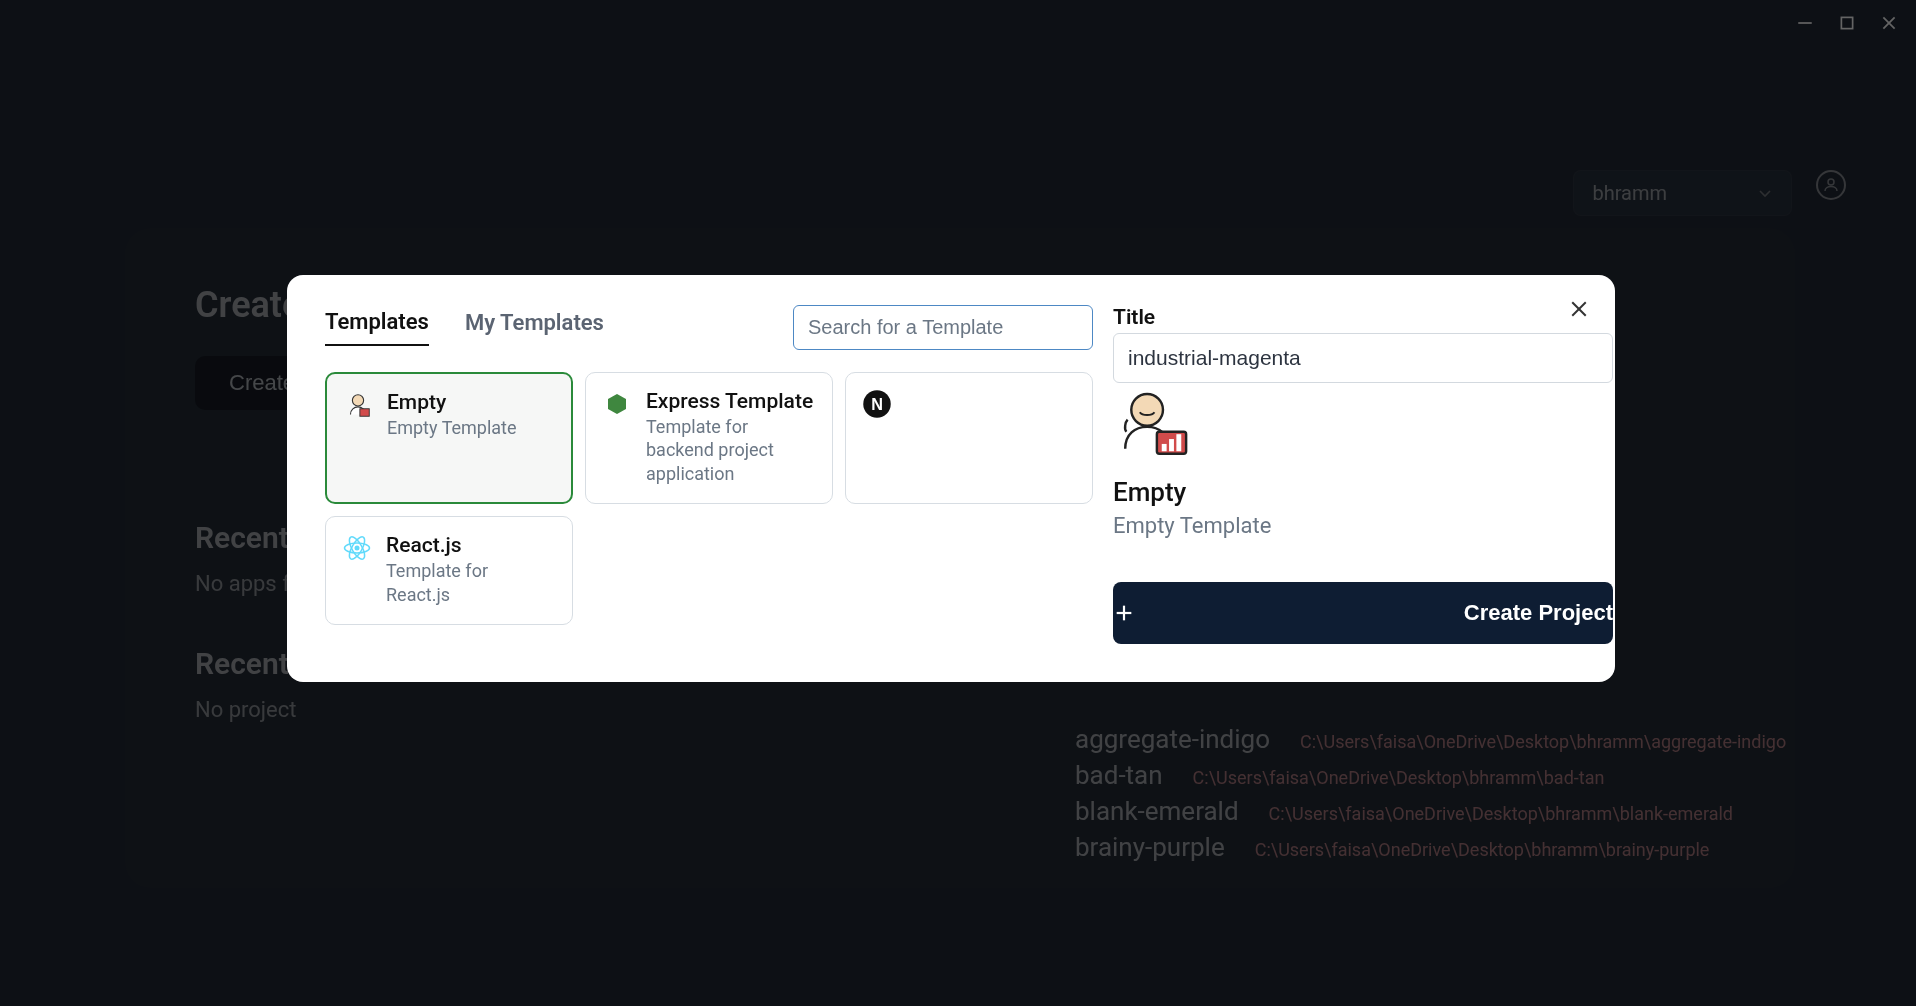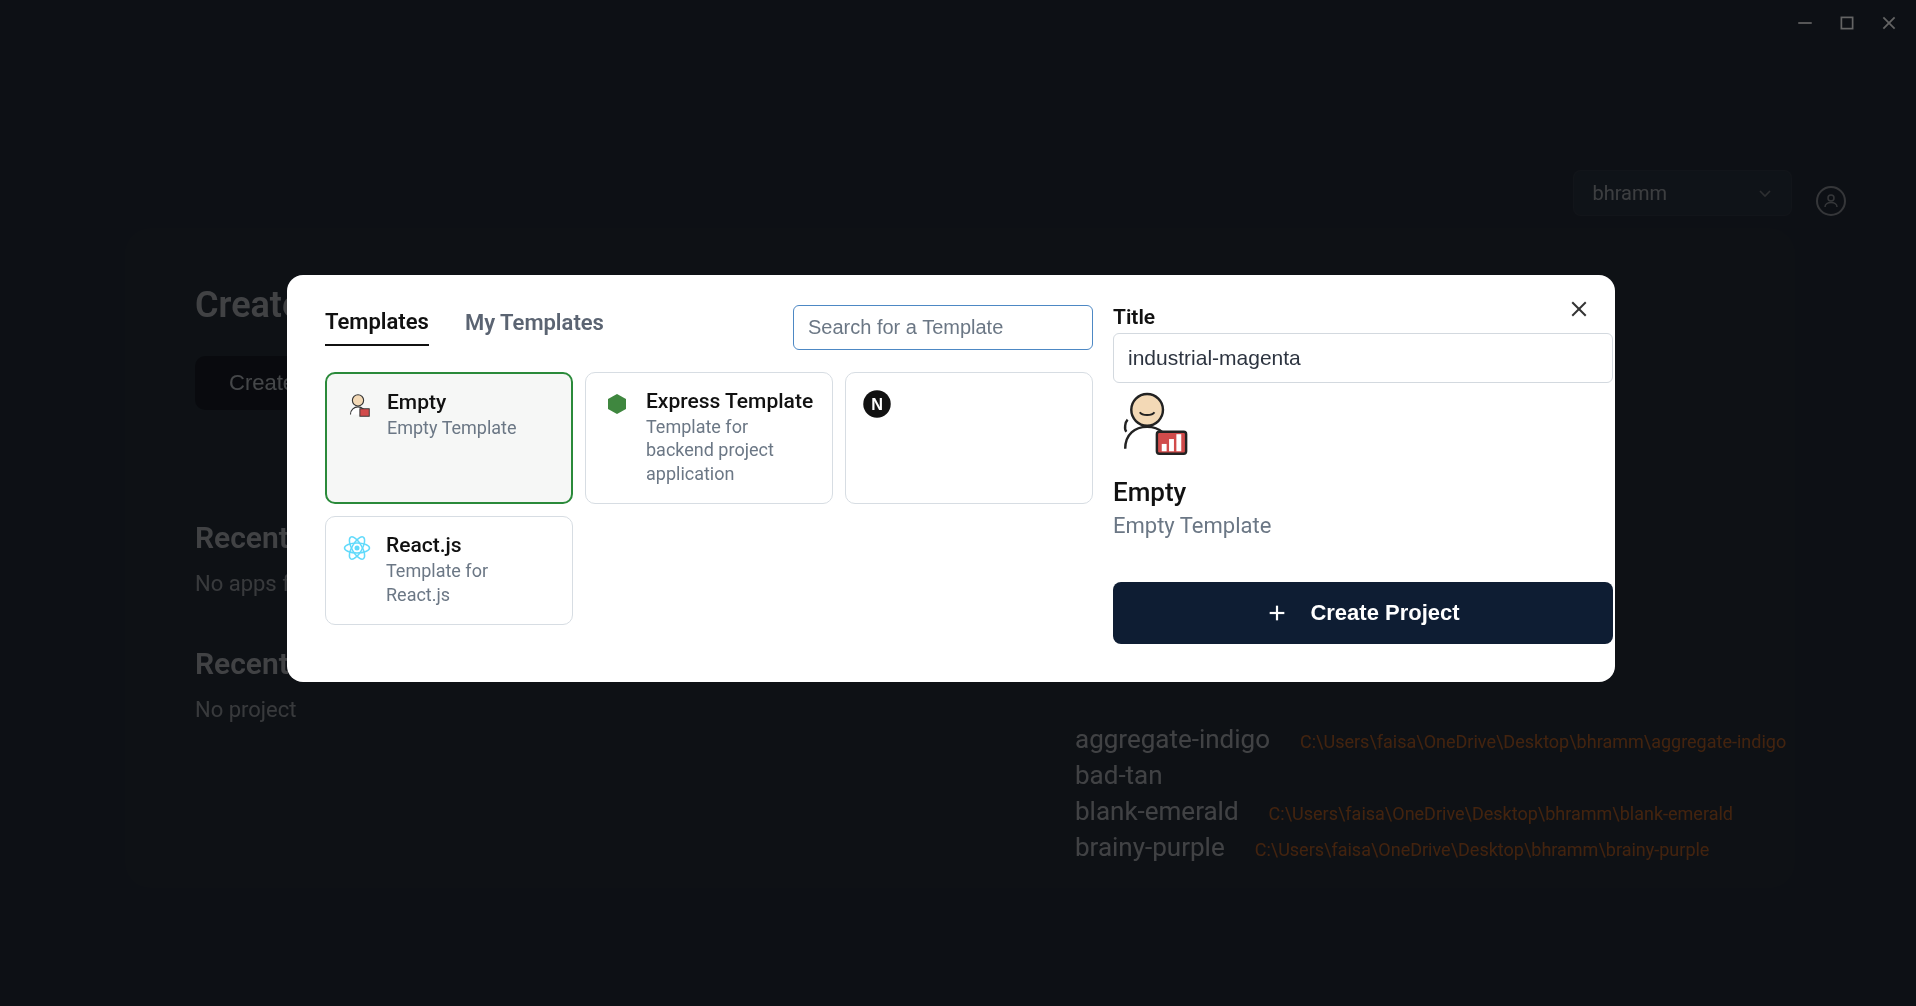--- a/index.html
+++ b/index.html
@@ -25,21 +25,21 @@
     align-items: center;
   }
   .win-ctrl { width: 18px; height: 18px; display:flex; align-items:center; justify-content:center; cursor:pointer; }
 
   
   .top-bar {
     position: absolute;
     top: 170px;
     right: 70px;
     display: flex;
-    align-items: flex-end;
+    align-items: flex-start;
     gap: 24px;
     opacity: 0.5;
   }
   .user-dropdown {
     background: rgba(255,255,255,0.05);
     border: 1px solid rgba(255,255,255,0.05);
     border-radius: 8px;
     padding: 10px 18px;
     color: #eee;
     font-size: 20px;
@@ -78,21 +78,21 @@
     border-radius:10px;
     border:none;
     margin-bottom:60px;
   }
   .bg-section-title { font-size:30px; font-weight:600; margin-top:50px; }
   .bg-empty-text { font-size:22px; color:#ccc; margin-top:16px; font-weight:400; }
 
   .bg-list { position:absolute; left:950px; top:496px; }
   .bg-list-row { display:flex; align-items:baseline; gap:30px; margin-bottom:6px; }
   .bg-list-name { font-size:26px; color:#eee; }
-  .bg-list-path { font-size:18px; color:#f97316; }
+  .bg-list-path { font-size:18px; color:#fca5a5; }
 
   
   .overlay {
     position:absolute;
     inset:0;
     background: rgba(0,0,0,0.55);
   }
 
   
   .modal {
@@ -199,21 +199,21 @@
   .create-project-btn {
     background:#0e1d33;
     color:#fff;
     border:none;
     border-radius:8px;
     padding:18px 0;
     font-size:22px;
     font-weight:600;
     display:flex;
     align-items:center;
-    justify-content:center;
+    justify-content:space-between;
     gap:22px;
     cursor:pointer;
     width:100%;
   }
   .create-project-btn svg { width:22px; height:22px; }
 
   
   .hexagon { width:24px; height:24px; }
 </style>
 </head>
@@ -261,20 +261,21 @@
   <div class="bg-section-title">Recent</div>
   <div class="bg-empty-text">No project</div>
 
   <div class="bg-list">
     <div class="bg-list-row">
       <span class="bg-list-name">aggregate-indigo</span>
       <span class="bg-list-path">C:\Users\faisa\OneDrive\Desktop\bhramm\aggregate-indigo</span>
     </div>
     <div class="bg-list-row">
       <span class="bg-list-name">bad-tan</span>
+      <span class="bg-list-path">C:\Users\faisa\OneDrive\Desktop\bhramm\bad-tan</span>
     </div>
     <div class="bg-list-row">
       <span class="bg-list-name">blank-emerald</span>
       <span class="bg-list-path">C:\Users\faisa\OneDrive\Desktop\bhramm\blank-emerald</span>
     </div>
     <div class="bg-list-row">
       <span class="bg-list-name">brainy-purple</span>
       <span class="bg-list-path">C:\Users\faisa\OneDrive\Desktop\bhramm\brainy-purple</span>
     </div>
   </div>

